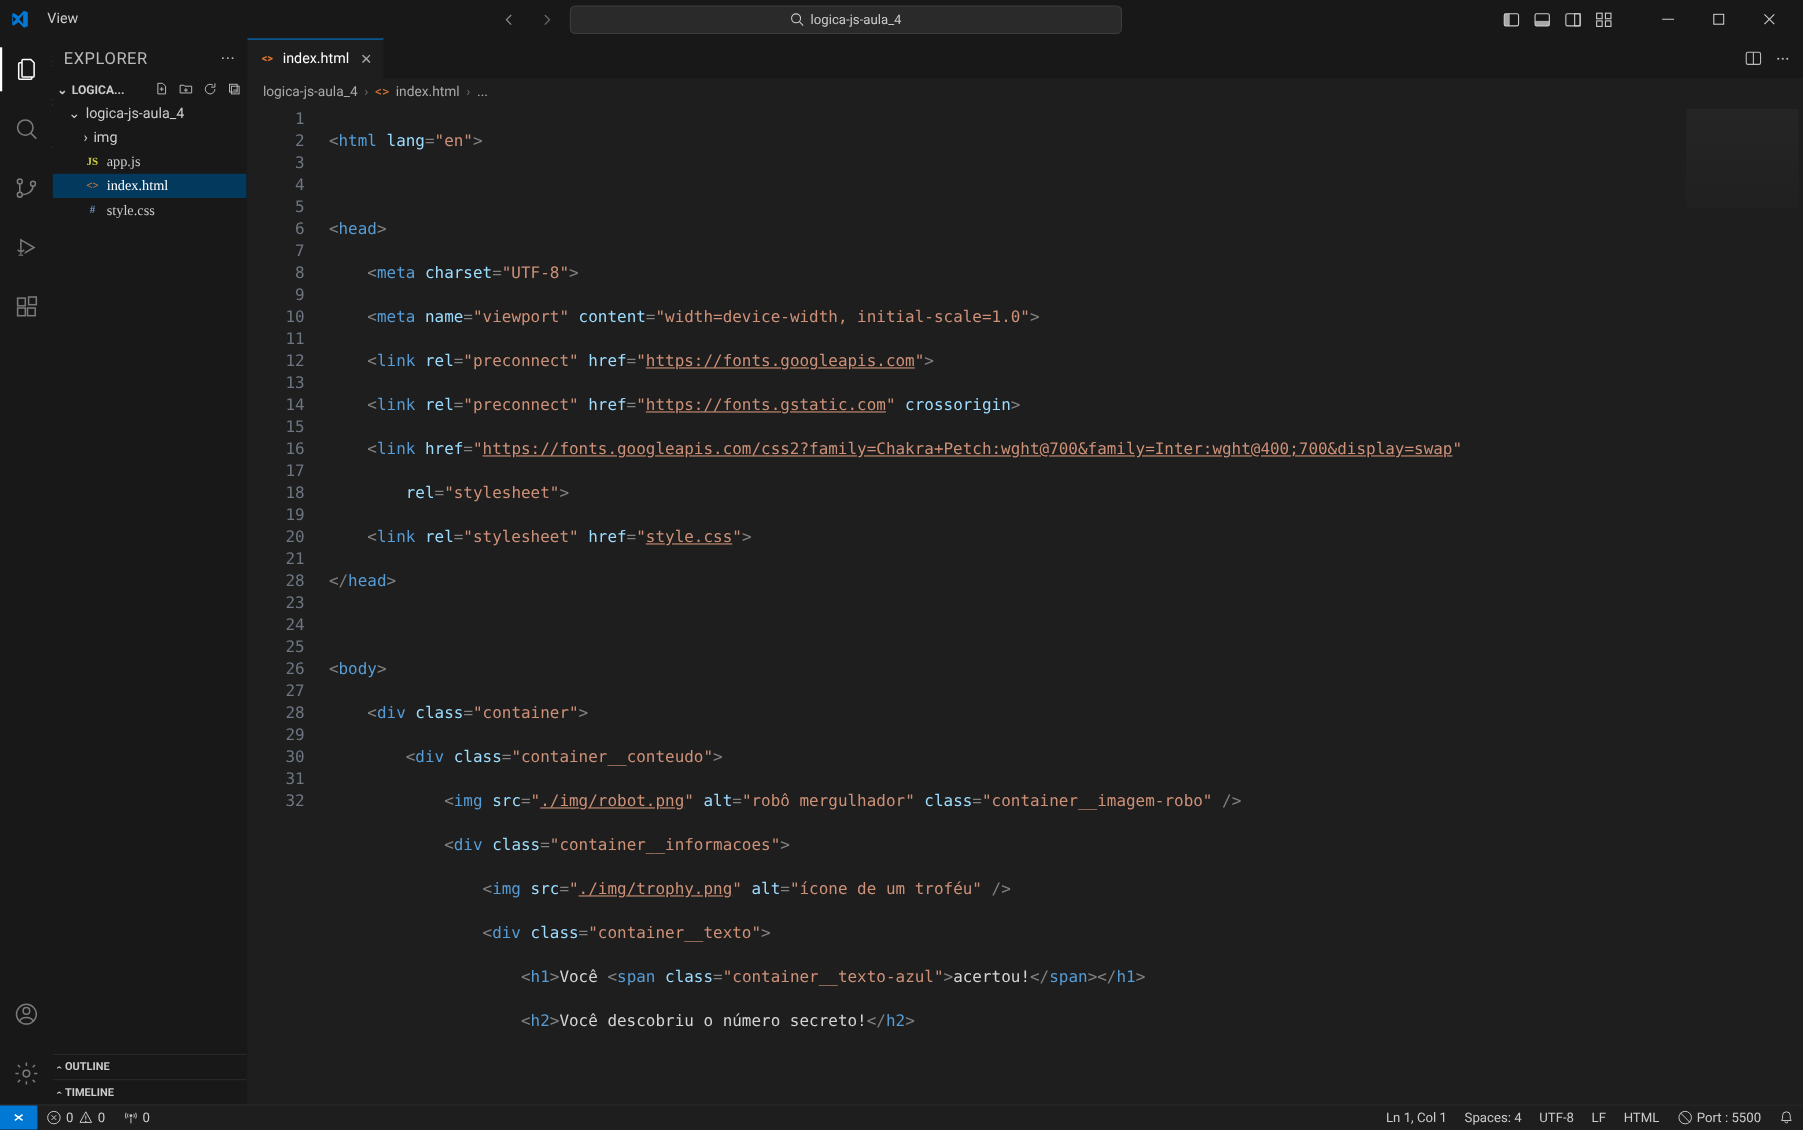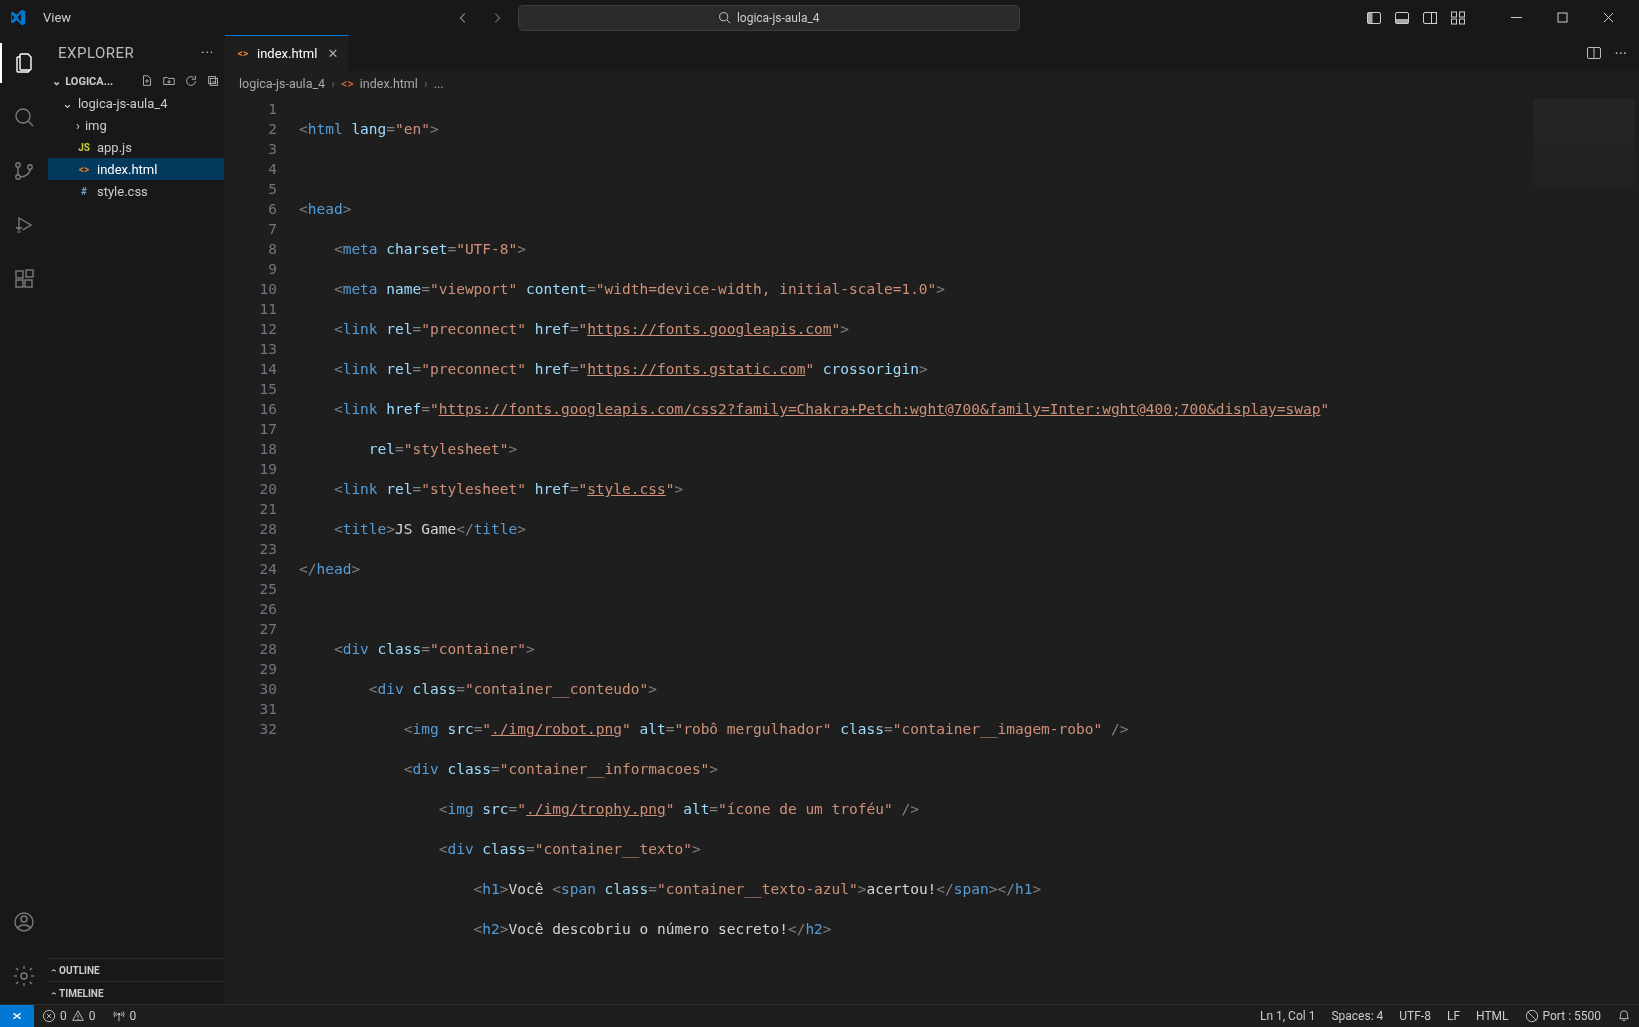--- a/index.html
+++ b/index.html
@@ -52,21 +52,21 @@
   
   .sidebar{width:176px;background:var(--bg-darker);display:flex;flex-direction:column;border-right:1px solid var(--border);}
   .sidebar-title{height:35px;display:flex;align-items:center;justify-content:space-between;padding:0 10px;font-size:15px;letter-spacing:0.5px;color:#bbb;}
   .sidebar-section{height:22px;display:flex;align-items:center;gap:4px;padding:0 4px;font-size:11px;font-weight:700;color:#ccc;}
   .sidebar-section .twist{font-size:11px;}
   .sidebar-section-actions{margin-left:auto;display:flex;gap:8px;color:#bbb;}
   .tree{font-size:13px;}
   .tree-row{height:22px;display:flex;align-items:center;gap:5px;padding-left:14px;color:#ccc;}
   .tree-row.depth1{padding-left:14px;}
   .tree-row.depth2{padding-left:28px;}
-  .tree-row.depth3{padding-left:28px;}
+  .tree-row.depth3{padding-left:28px;font-family:Liberation Serif, serif;}
   .tree-row.selected{background:var(--bg-selected);color:#fff;}
   .file-ico{width:16px;height:16px;display:inline-flex;align-items:center;justify-content:center;font-size:10px;font-weight:700;}
   .ico-js{color:#cbcb41;}
   .ico-html{color:#e37933;}
   .ico-css{color:#6e9fcf;}
   .collapsed-section{height:22px;display:flex;align-items:center;gap:4px;padding:0 4px;font-size:10px;font-weight:700;color:#ccc;border-top:1px solid #2a2a2a;}
   .collapsed-section .twist{transform:rotate(-90deg);}
   
   .editor-group{flex:1;display:flex;flex-direction:column;min-width:0;}
   .tabs-row{height:36px;background:var(--bg-darker);display:flex;align-items:stretch;}
@@ -378,23 +378,23 @@
 <div><span class="pun">&lt;</span><span class="tg">html</span><span class="at"> lang</span><span class="pun">=</span><span class="st">"en"</span><span class="pun">&gt;</span></div>
 <div>&nbsp;</div>
 <div><span class="pun">&lt;</span><span class="tg">head</span><span class="pun">&gt;</span></div>
 <div><span>    </span><span class="pun">&lt;</span><span class="tg">meta</span><span class="at"> charset</span><span class="pun">=</span><span class="st">"UTF-8"</span><span class="pun">&gt;</span></div>
 <div><span>    </span><span class="pun">&lt;</span><span class="tg">meta</span><span class="at"> name</span><span class="pun">=</span><span class="st">"viewport"</span><span class="at"> content</span><span class="pun">=</span><span class="st">"width=device-width, initial-scale=1.0"</span><span class="pun">&gt;</span></div>
 <div><span>    </span><span class="pun">&lt;</span><span class="tg">link</span><span class="at"> rel</span><span class="pun">=</span><span class="st">"preconnect"</span><span class="at"> href</span><span class="pun">=</span><span class="st">"</span><span class="stu">https://fonts.googleapis.com</span><span class="st">"</span><span class="pun">&gt;</span></div>
 <div><span>    </span><span class="pun">&lt;</span><span class="tg">link</span><span class="at"> rel</span><span class="pun">=</span><span class="st">"preconnect"</span><span class="at"> href</span><span class="pun">=</span><span class="st">"</span><span class="stu">https://fonts.gstatic.com</span><span class="st">"</span><span class="at"> crossorigin</span><span class="pun">&gt;</span></div>
 <div><span>    </span><span class="pun">&lt;</span><span class="tg">link</span><span class="at"> href</span><span class="pun">=</span><span class="st">"</span><span class="stu">https://fonts.googleapis.com/css2?family=Chakra+Petch:wght@700&amp;family=Inter:wght@400;700&amp;display=swap</span><span class="st">"</span></div>
 <div><span>        </span><span class="at">rel</span><span class="pun">=</span><span class="st">"stylesheet"</span><span class="pun">&gt;</span></div>
 <div><span>    </span><span class="pun">&lt;</span><span class="tg">link</span><span class="at"> rel</span><span class="pun">=</span><span class="st">"stylesheet"</span><span class="at"> href</span><span class="pun">=</span><span class="st">"</span><span class="stu">style.css</span><span class="st">"</span><span class="pun">&gt;</span></div>
-<div><span>    </span><span class="pun">&lt;</span><span class="tg">title</span><span class="pun">&gt;</span><span class="tx">JS Game</span><span class="pun">&lt;/</span><span class="tg">title</span><span class="pun">&gt;</span></div>
 <div><span class="pun">&lt;/</span><span class="tg">head</span><span class="pun">&gt;</span></div>
 <div>&nbsp;</div>
+<div><span class="pun">&lt;</span><span class="tg">body</span><span class="pun">&gt;</span></div>
 <div><span>    </span><span class="pun">&lt;</span><span class="tg">div</span><span class="at"> class</span><span class="pun">=</span><span class="st">"container"</span><span class="pun">&gt;</span></div>
 <div><span>        </span><span class="pun">&lt;</span><span class="tg">div</span><span class="at"> class</span><span class="pun">=</span><span class="st">"container__conteudo"</span><span class="pun">&gt;</span></div>
 <div><span>            </span><span class="pun">&lt;</span><span class="tg">img</span><span class="at"> src</span><span class="pun">=</span><span class="st">"</span><span class="stu">./img/robot.png</span><span class="st">"</span><span class="at"> alt</span><span class="pun">=</span><span class="st">"robô mergulhador"</span><span class="at"> class</span><span class="pun">=</span><span class="st">"container__imagem-robo"</span><span class="pun"> /&gt;</span></div>
 <div><span>            </span><span class="pun">&lt;</span><span class="tg">div</span><span class="at"> class</span><span class="pun">=</span><span class="st">"container__informacoes"</span><span class="pun">&gt;</span></div>
 <div><span>                </span><span class="pun">&lt;</span><span class="tg">img</span><span class="at"> src</span><span class="pun">=</span><span class="st">"</span><span class="stu">./img/trophy.png</span><span class="st">"</span><span class="at"> alt</span><span class="pun">=</span><span class="st">"ícone de um troféu"</span><span class="pun"> /&gt;</span></div>
 <div><span>                </span><span class="pun">&lt;</span><span class="tg">div</span><span class="at"> class</span><span class="pun">=</span><span class="st">"container__texto"</span><span class="pun">&gt;</span></div>
 <div><span>                    </span><span class="pun">&lt;</span><span class="tg">h1</span><span class="pun">&gt;</span><span class="tx">Você </span><span class="pun">&lt;</span><span class="tg">span</span><span class="at"> class</span><span class="pun">=</span><span class="st">"container__texto-azul"</span><span class="pun">&gt;</span><span class="tx">acertou!</span><span class="pun">&lt;/</span><span class="tg">span</span><span class="pun">&gt;&lt;/</span><span class="tg">h1</span><span class="pun">&gt;</span></div>
 <div><span>                    </span><span class="pun">&lt;</span><span class="tg">h2</span><span class="pun">&gt;</span><span class="tx">Você descobriu o número secreto!</span><span class="pun">&lt;/</span><span class="tg">h2</span><span class="pun">&gt;</span></div>
 
 

